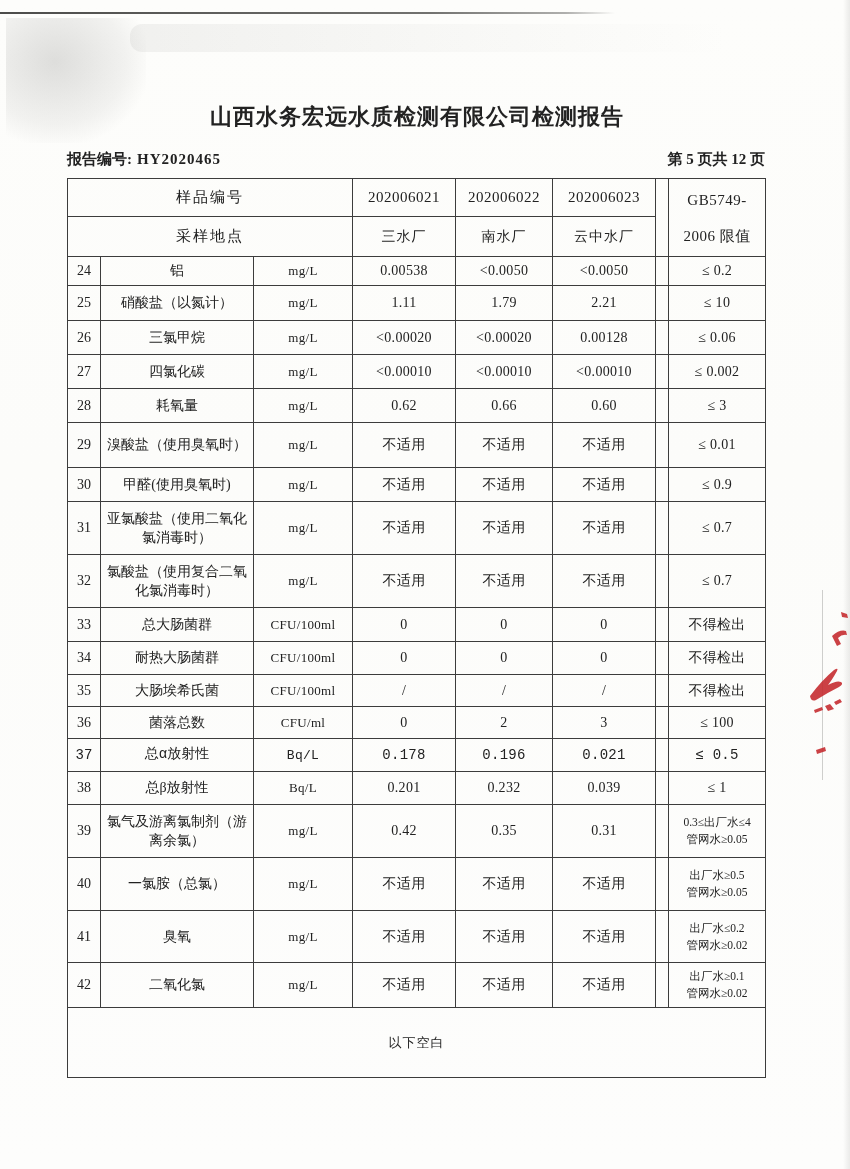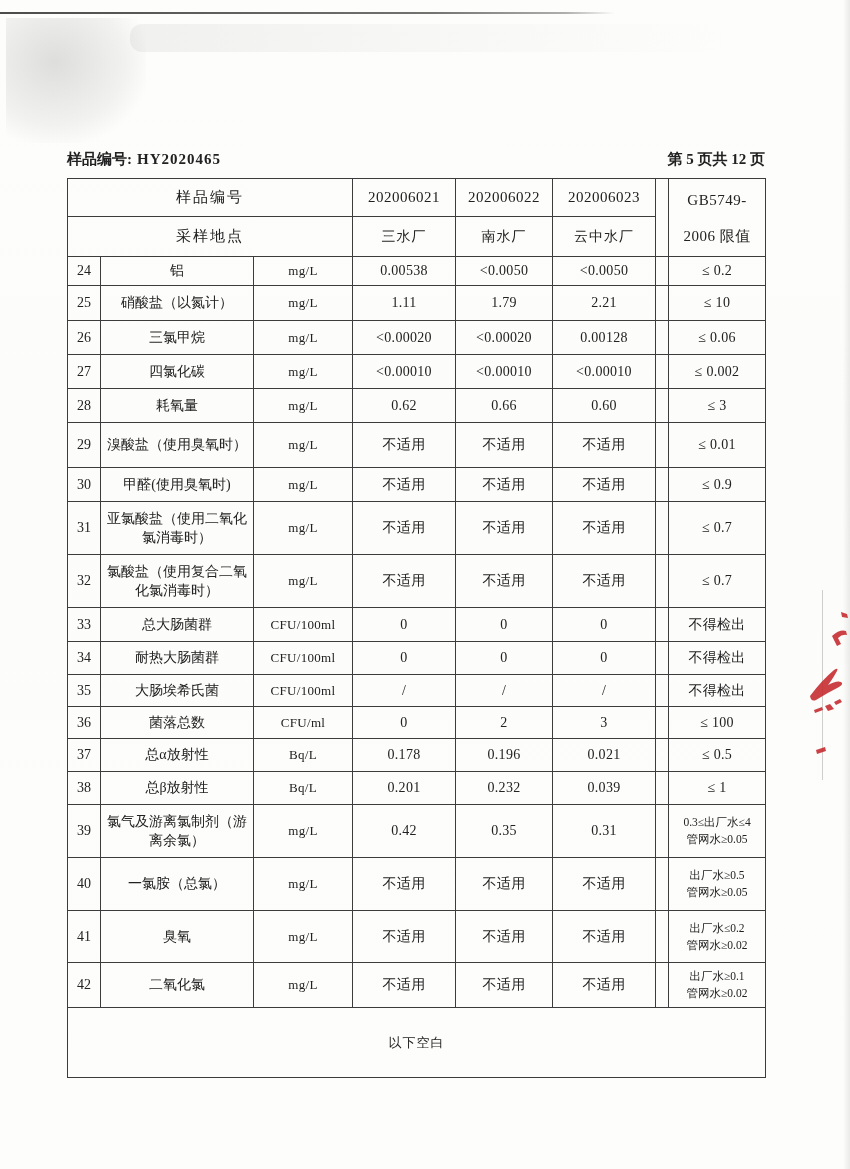--- a/index.html
+++ b/index.html
@@ -84,24 +84,25 @@
 <body>
 
 <div class="page">
 
   <div class="artifact-topline"></div>
   <div class="artifact-corner"></div>
   <div class="artifact-topband"></div>
   <div class="artifact-right-edge"></div>
   <div class="page-crease"></div>
 
+  <div class="title">山西水务宏远水质检测有限公司检测报告</div>
 
   <div class="meta">
     <span>
-      <span>样品编号:</span><span class="num-val">HY2020465</span>
+      <span>报告编号:</span><span class="num-val">HY2020465</span>
     </span>
     <span>第 5 页共 12 页</span>
   </div>
 
   <table class="results">
     <colgroup>
       <col style="width:33px">
         <col style="width:153px">
         <col style="width:99px">
       <col style="width:103px">
@@ -251,21 +252,21 @@
         <tr style="height: 32px;">
           <td class="c-no">36</td>
           <td class="c-name">菌落总数</td>
           <td class="c-unit">CFU/ml</td>
           <td class="c-val">0</td>
           <td class="c-val">2</td>
           <td class="c-val">3</td>
           <td class="gap"></td>
           <td class="c-limit">≤ 100</td>
         </tr>
-        <tr style="height: 33px;">
+        <tr style="height: 33px; font-family: Liberation Mono, monospace;">
           <td class="c-no">37</td>
           <td class="c-name">总α放射性</td>
           <td class="c-unit">Bq/L</td>
           <td class="c-val">0.178</td>
           <td class="c-val">0.196</td>
           <td class="c-val">0.021</td>
           <td class="gap"></td>
           <td class="c-limit">≤ 0.5</td>
         </tr>
         <tr style="height: 33px;">

